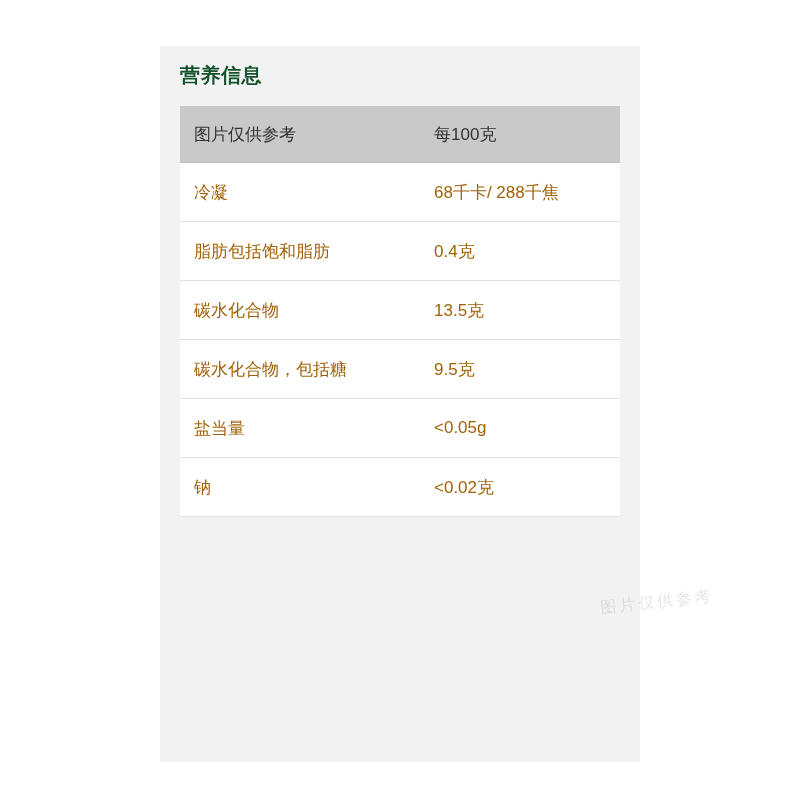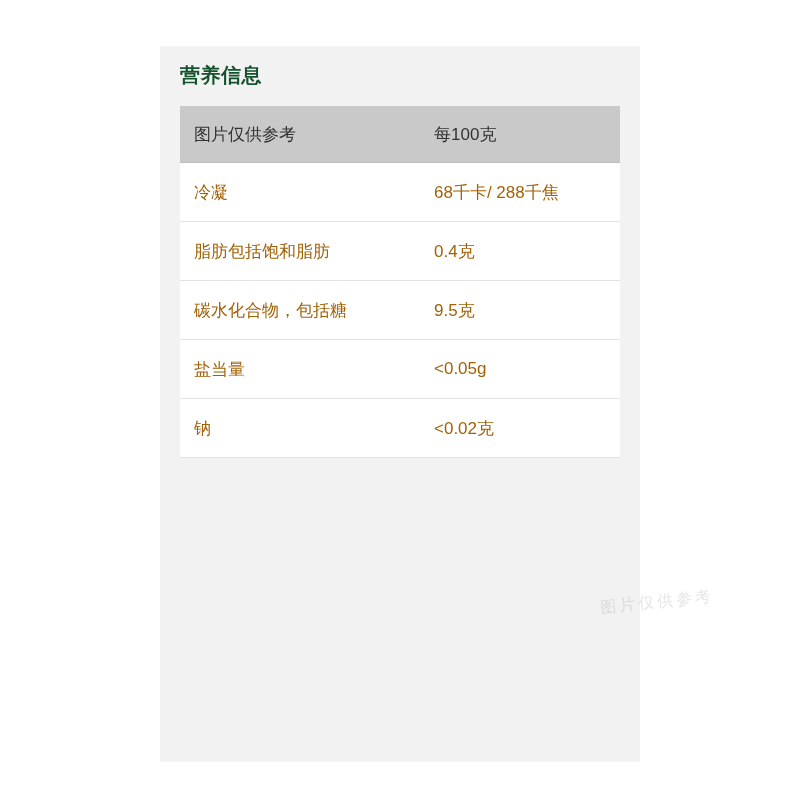--- a/index.html
+++ b/index.html
@@ -129,20 +129,24 @@
         <tbody id="table-body">
         <tr>
               <td class="label-col">冷凝</td>
               <td class="value-col">68千卡/ 288千焦</td>
             </tr>
             <tr>
               <td class="label-col">脂肪包括饱和脂肪</td>
               <td class="value-col">0.4克</td>
             </tr>
             <tr>
+              <td class="label-col">碳水化合物</td>
+              <td class="value-col">13.5克</td>
+            </tr>
+            <tr>
               <td class="label-col">碳水化合物，包括糖</td>
               <td class="value-col">9.5克</td>
             </tr>
             <tr>
               <td class="label-col">盐当量</td>
               <td class="value-col">&lt;0.05g</td>
             </tr>
             <tr>
               <td class="label-col">钠</td>
               <td class="value-col">&lt;0.02克</td>

